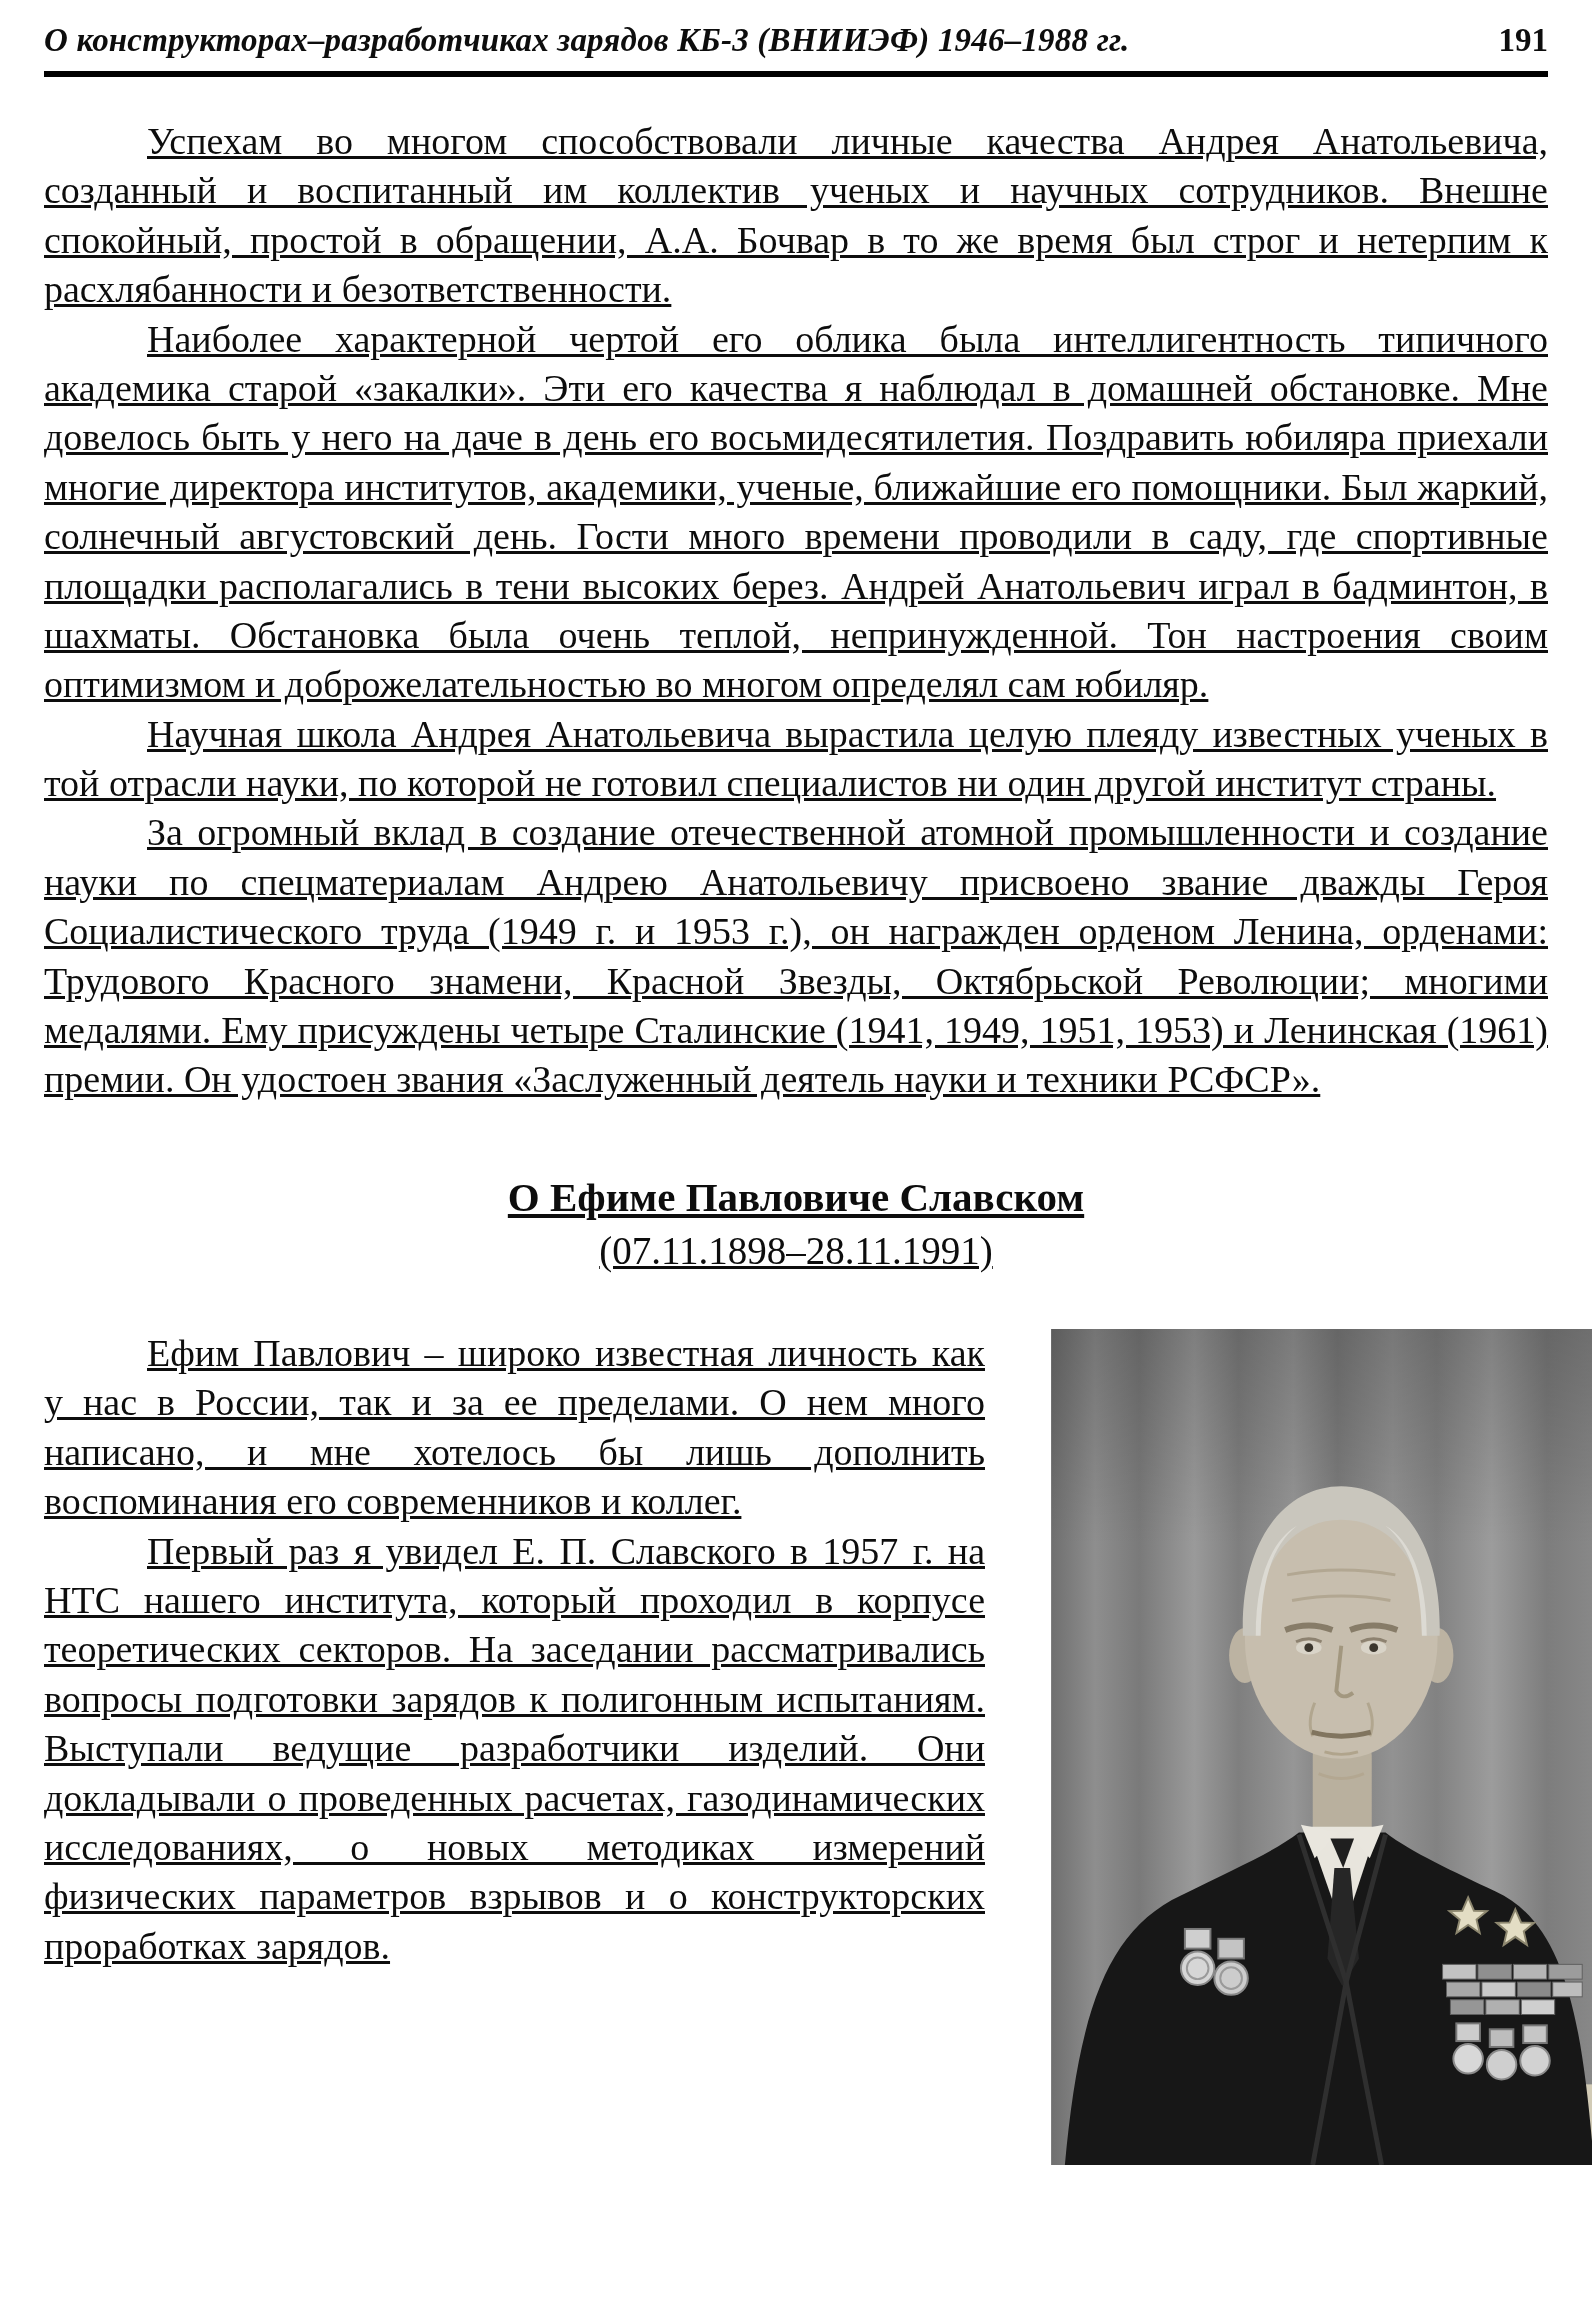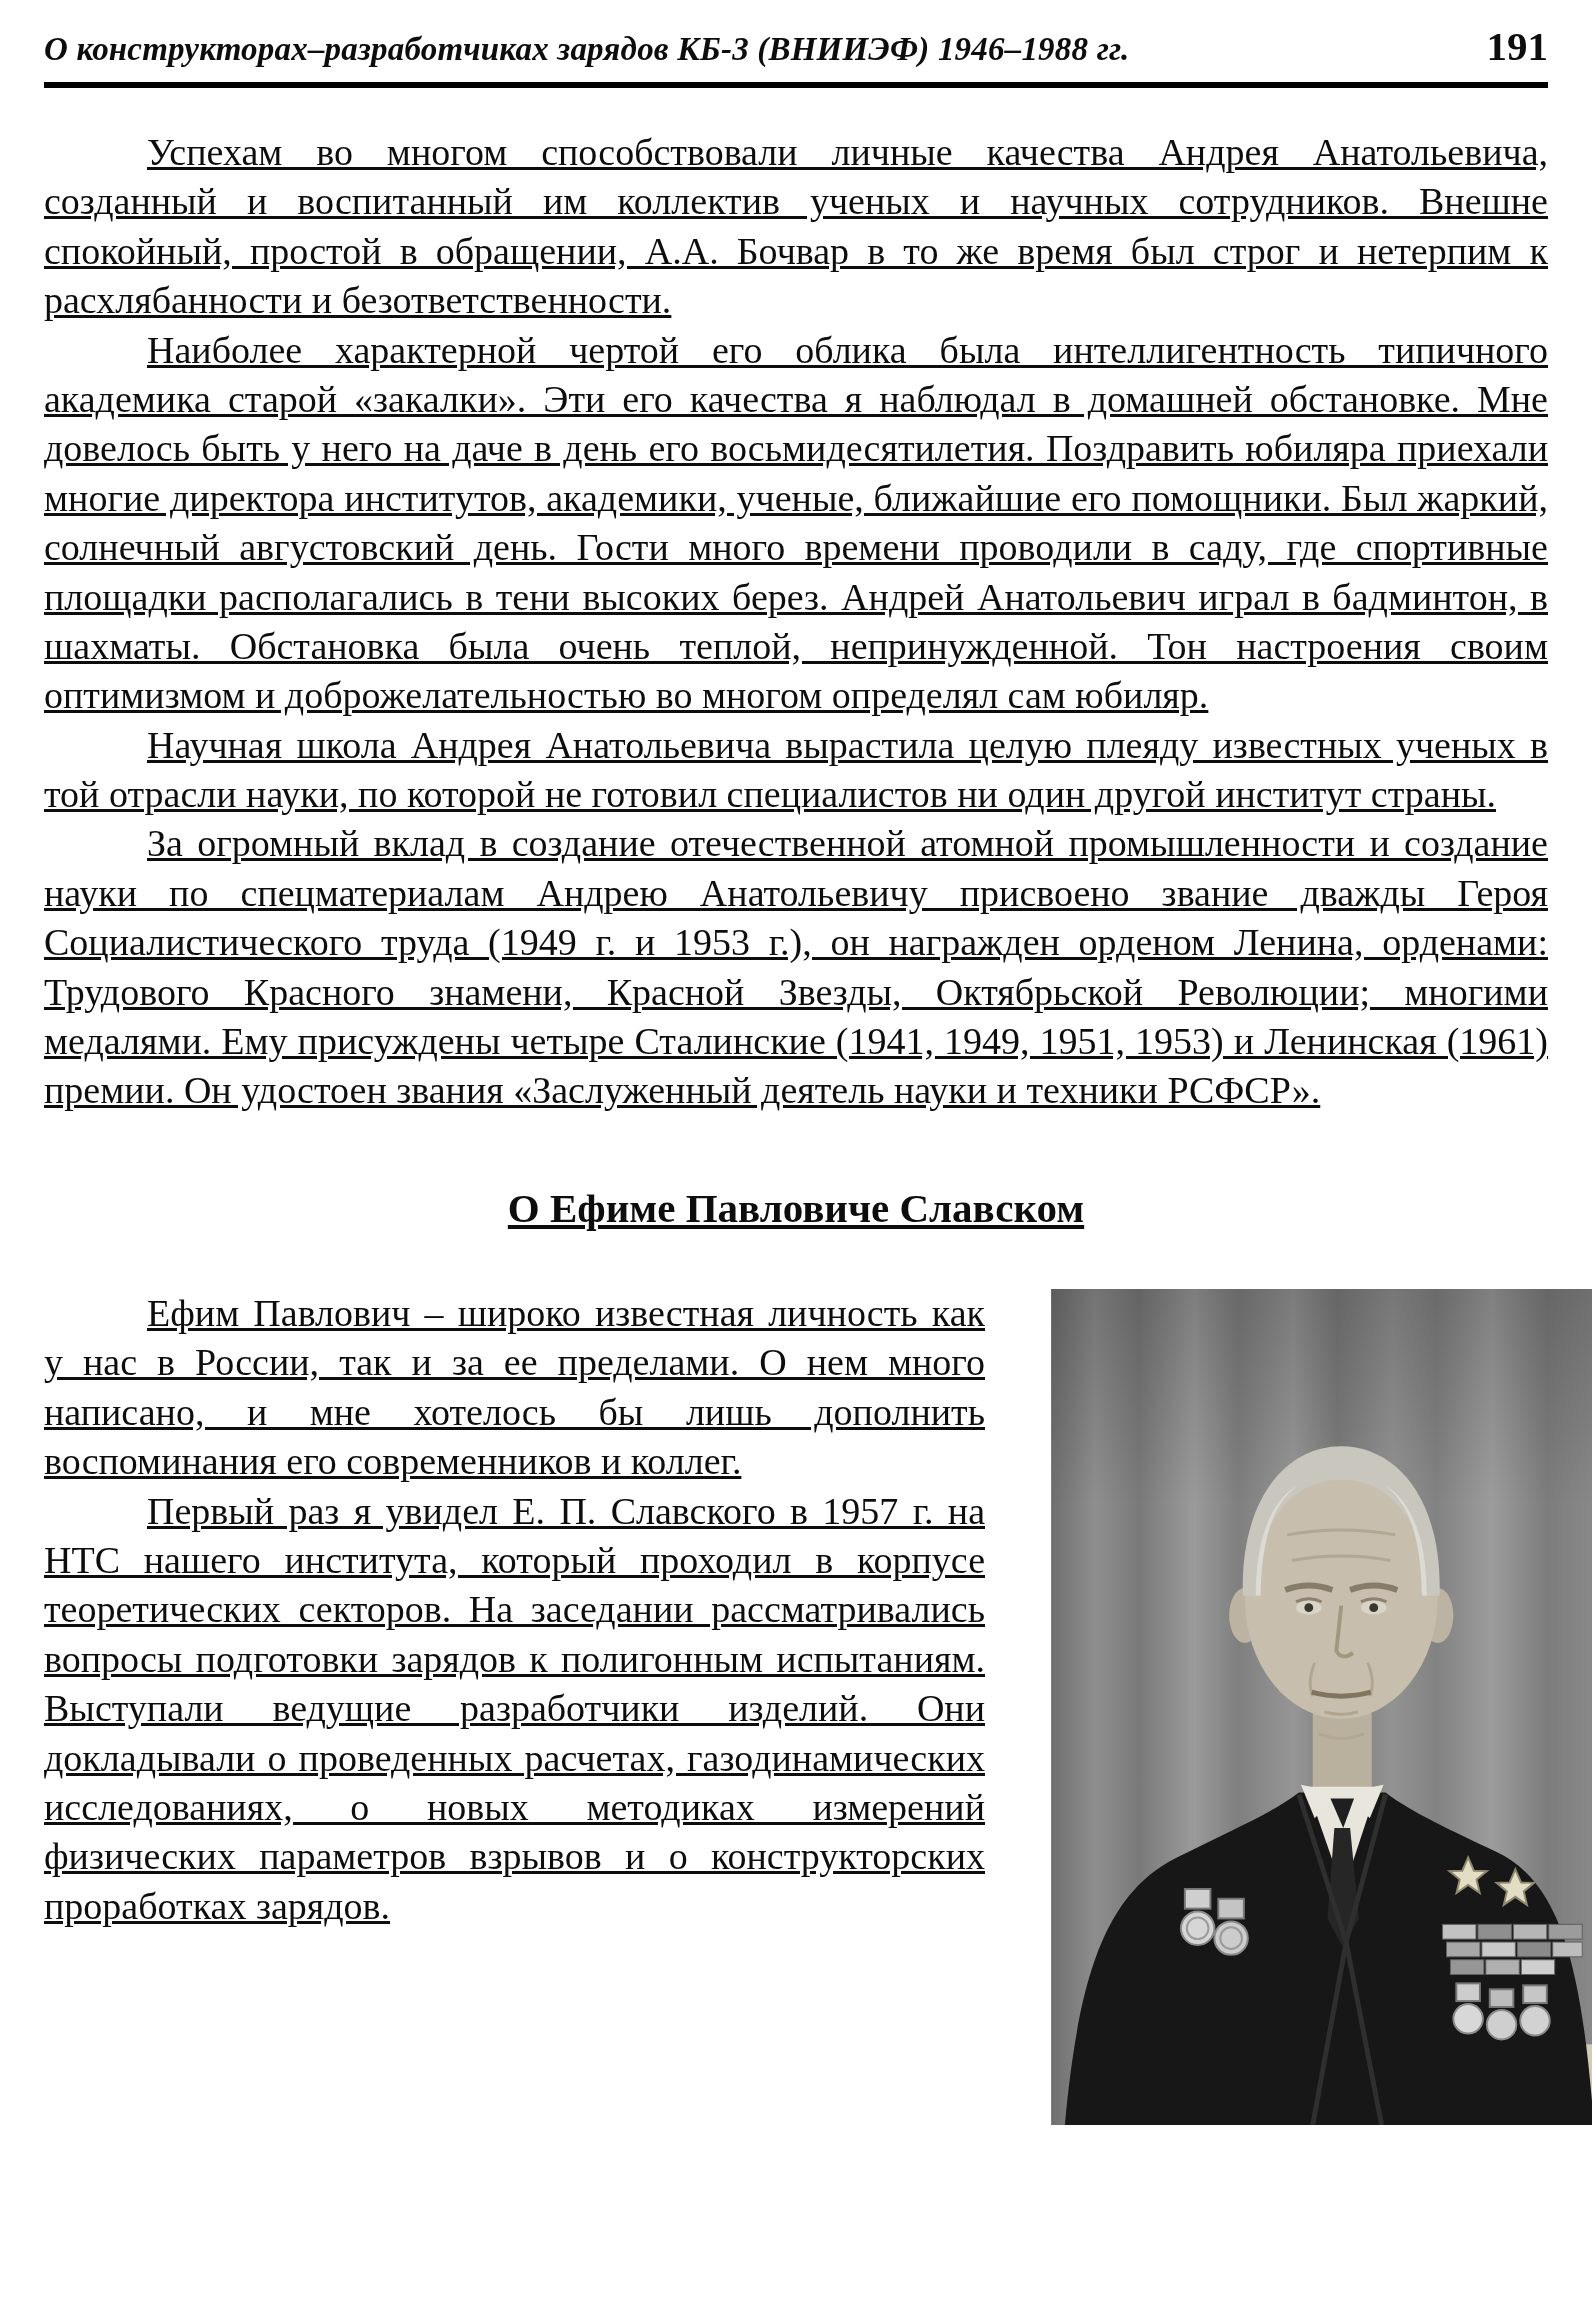--- a/index.html
+++ b/index.html
@@ -26,21 +26,21 @@
     justify-content: space-between;
     align-items: baseline;
   }
   .running-head {
     font-size: 33px;
     font-weight: bold;
     font-style: italic;
     letter-spacing: 0.2px;
   }
   .page-number {
-    font-size: 41px;
+    font-size: 33px;
     font-weight: bold;
     font-family: Liberation Serif, serif;
   }
   .header-rule {
     margin-top: 12px;
     height: 6px;
     background: #000000;
   }
   main { margin-top: 40px; text-decoration: underline; }
   p.body-par {
@@ -96,20 +96,21 @@
   </header>
   <div class="header-rule"></div>
 
   <main>
     <p class="body-par">Успехам во многом способствовали личные качества Андрея Анатольевича, созданный и воспитанный им коллектив ученых и научных сотрудников. Внешне спокойный, простой в обращении, А.А. Бочвар в то же время был строг и нетерпим к расхлябанности и безответственности.</p>
     <p class="body-par">Наиболее характерной чертой его облика была интеллигентность типичного академика старой «закалки». Эти его качества я наблюдал в домашней обстановке. Мне довелось быть у него на даче в день его восьмидесятилетия. Поздравить юбиляра приехали многие директора институтов, академики, ученые, ближайшие его помощники. Был жаркий, солнечный августовский день. Гости много времени проводили в саду, где спортивные площадки располагались в тени высоких берез. Андрей Анатольевич играл в бадминтон, в шахматы. Обстановка была очень теплой, непринужденной. Тон настроения своим оптимизмом и доброжелательностью во многом определял сам юбиляр.</p>
     <p class="body-par">Научная школа Андрея Анатольевича вырастила целую плеяду известных ученых в той отрасли науки, по которой не готовил специалистов ни один другой институт страны.</p>
     <p class="body-par">За огромный вклад в создание отечественной атомной промышленности и создание науки по спецматериалам Андрею Анатольевичу присвоено звание дважды Героя Социалистического труда (1949 г. и 1953 г.), он награжден орденом Ленина, орденами: Трудового Красного знамени, Красной Звезды, Октябрьской Революции; многими медалями. Ему присуждены четыре Сталинские (1941, 1949, 1951, 1953) и Ленинская (1961) премии. Он удостоен звания «Заслуженный деятель науки и техники РСФСР».</p>
 
     <h2 class="section-heading">О Ефиме Павловиче Славском</h2>
+    <div class="section-dates">(07.11.1898–28.11.1991)</div>
 
     <div class="columns">
       <div class="text-col">
         <p class="body-par">Ефим Павлович – широко известная личность как у нас в России, так и за ее пределами. О нем много написано, и мне хотелось бы лишь дополнить воспоминания его современников и коллег.</p>
         <p class="body-par">Первый раз я увидел Е. П. Славского в 1957 г. на НТС нашего института, который проходил в корпусе теоретических секторов. На заседании рассматривались вопросы подготовки зарядов к полигонным испытаниям. Выступали ведущие разработчики изделий. Они докладывали о проведенных расчетах, газодинамических исследованиях, о новых методиках измерений физических параметров взрывов и о конструкторских проработках зарядов.</p>
       </div>
 
       <figure class="photo">
         <svg viewBox="0 0 560 850" xmlns="http://www.w3.org/2000/svg">
           <defs>

